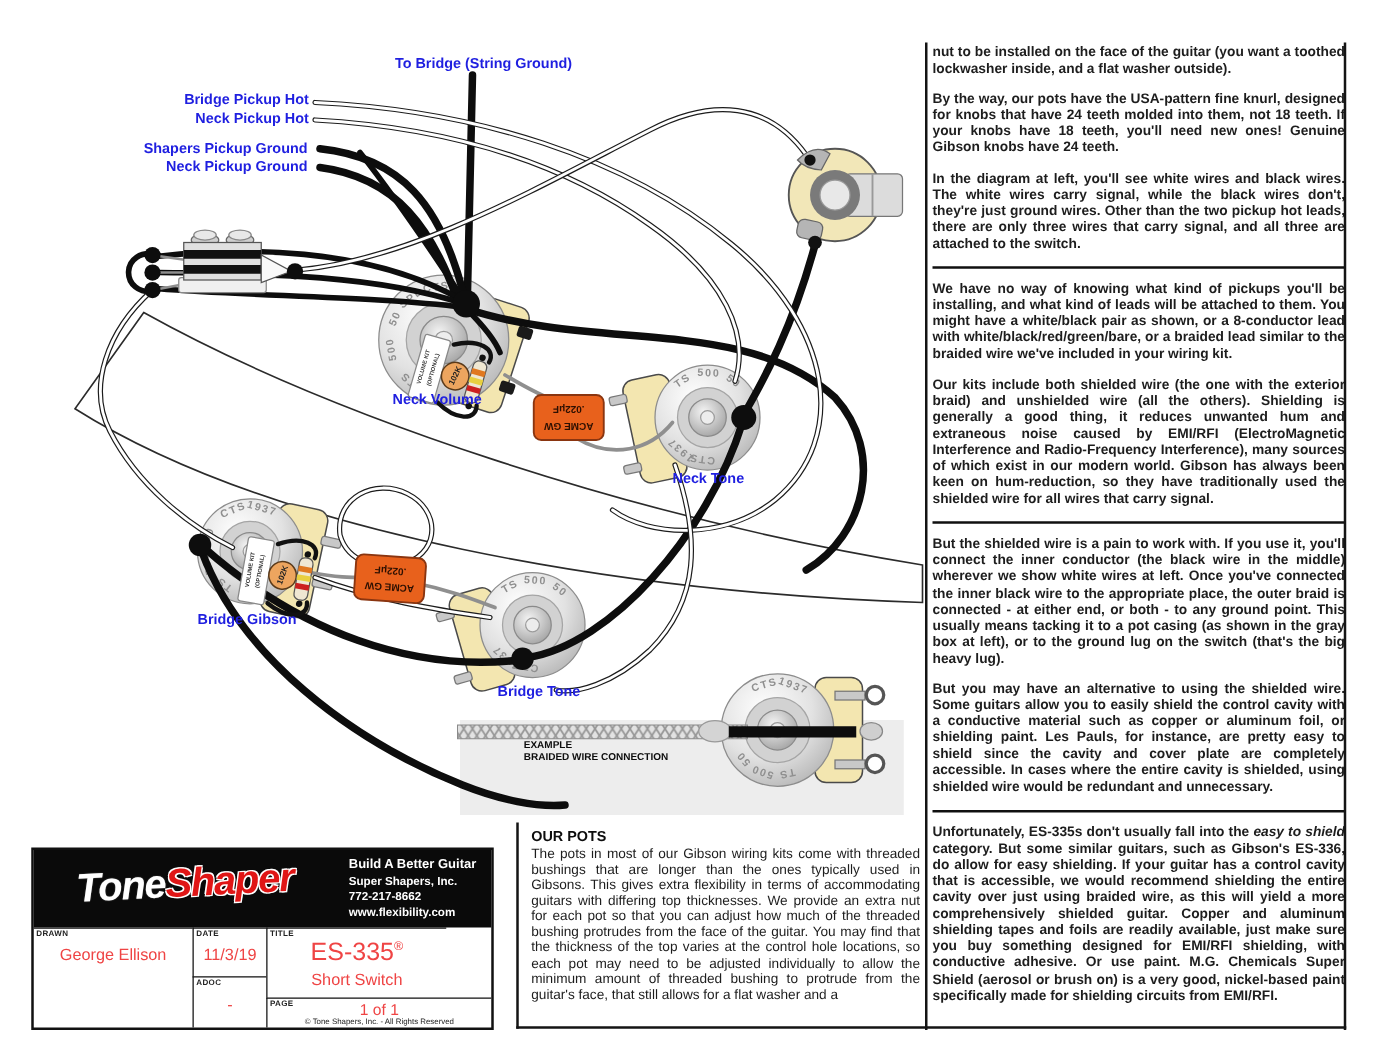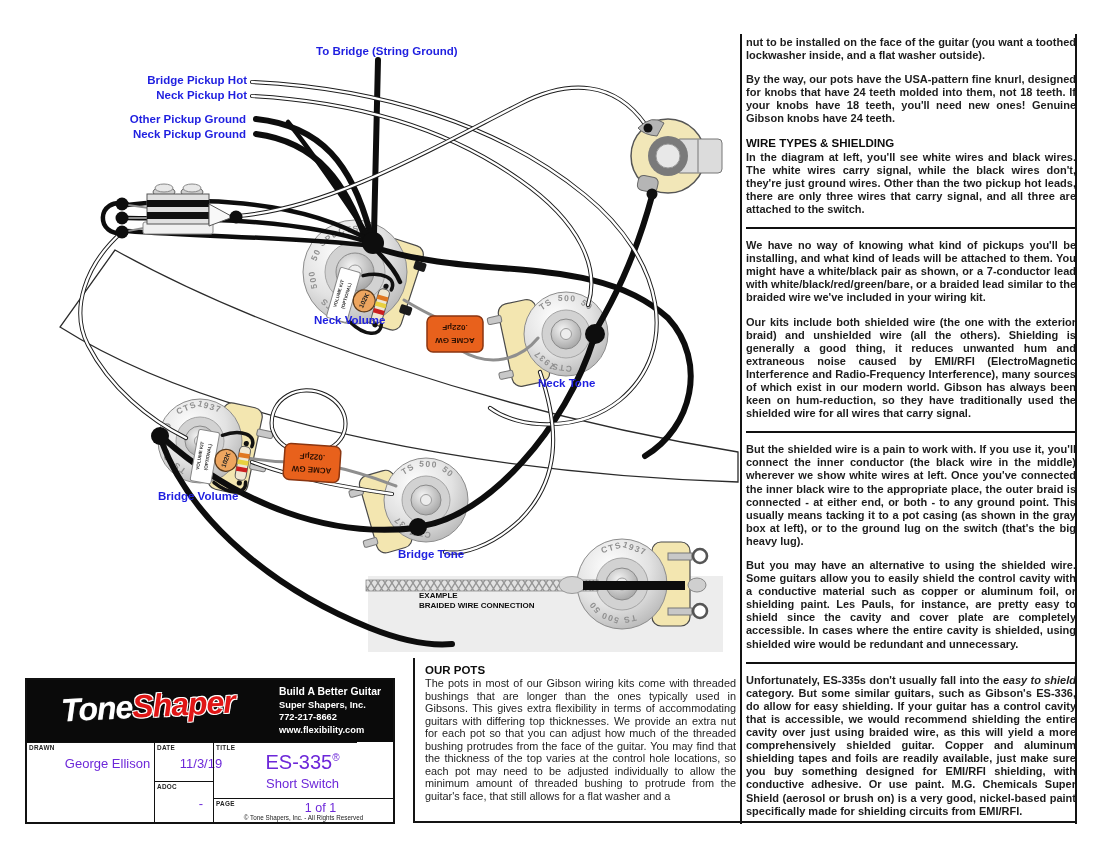--- a/index.html
+++ b/index.html
@@ -29,21 +29,21 @@
   .tb{position:absolute;left:25px;top:678px;width:370px;height:146px;border:2px solid #111;box-sizing:border-box;background:#fff;}
   .tb-logo{position:absolute;left:0;top:0;width:100%;height:62px;background:#0a0a0a;}
   .logo-script{position:absolute;left:34px;top:8px;font-style:italic;font-weight:900;font-size:32px;
                letter-spacing:-1px;transform:rotate(-3deg);white-space:nowrap;}
   .logo-script .t1{color:#ffffff;text-shadow:0 0 1px #777;}
   .logo-script .t2{color:#e01616;text-shadow:-1px -1px 0 #fff,1px -1px 0 #fff,-1px 1px 0 #fff,1px 1px 0 #fff;}
   .tb-info{position:absolute;left:252px;top:6px;color:#fff;font-size:9.3px;font-weight:bold;line-height:12.6px;}
   .tb-info .big{font-size:10.4px;}
   .cell{position:absolute;box-sizing:border-box;}
   .cell .lbl{position:absolute;left:2px;top:1px;font-size:6.4px;font-weight:bold;color:#222;letter-spacing:.3px;}
-  .cell .val{position:absolute;left:17px;width:100%;text-align:center;color:#6d28d9;}
+  .cell .val{position:absolute;left:0;width:100%;text-align:center;color:#ef4444;}
   .bl{border-left:1.5px solid #111;} .bt{border-top:1.5px solid #111;}
   .title-main{font-size:20px;} .title-main sup{font-size:10px;}
   .copyright{position:absolute;left:0;bottom:1px;width:100%;text-align:center;font-size:6.3px;color:#222;}
 
   
   .wo{fill:none;stroke:#1c1c1c;stroke-width:4.2;stroke-linecap:round;}
   .wi{fill:none;stroke:#ffffff;stroke-width:2.3;stroke-linecap:round;}
   .wb{fill:none;stroke:#0d0d0d;stroke-width:6;stroke-linecap:round;}
   .wb5{fill:none;stroke:#0d0d0d;stroke-width:4.5;stroke-linecap:round;}
   .wg{fill:none;stroke:#8f8f8f;stroke-width:3;stroke-linecap:round;}
@@ -317,38 +317,37 @@
       <circle class="blob" cx="373" cy="243" r="11"></circle>
       <circle class="blob" cx="595" cy="334" r="10"></circle>
       <circle class="blob" cx="418" cy="527" r="9"></circle>
       <circle class="blob" cx="160" cy="436" r="9"></circle>
     </g>
   </svg>
 
   <div class="dlabel" style="left:316px;top:45px">To Bridge (String Ground)</div>
   <div class="dlabel r" style="right:853px;top:74px">Bridge Pickup Hot</div>
   <div class="dlabel r" style="right:853px;top:89px">Neck Pickup Hot</div>
-  <div class="dlabel r" style="right:854px;top:113px">Other Pickup Ground</div>
+  <div class="dlabel r" style="right:854px;top:113px">Shapers Pickup Ground</div>
   <div class="dlabel r" style="right:854px;top:128px">Neck Pickup Ground</div>
   <div class="dlabel" style="left:314px;top:314px">Neck Volume</div>
   <div class="dlabel" style="left:538px;top:377px">Neck Tone</div>
-  <div class="dlabel" style="left:158px;top:490px">Bridge Volume</div>
+  <div class="dlabel" style="left:158px;top:490px">Bridge Gibson</div>
   <div class="dlabel" style="left:398px;top:548px">Bridge Tone</div>
   <div class="dlabel-black" style="left:419px;top:591px">
     <span>EXAMPLE</span><br>
     <span>BRAIDED WIRE CONNECTION</span>
   </div>
 
   <div class="rc">
     <p>nut to be installed on the face of the guitar (you want a toothed lockwasher inside, and a flat washer outside).</p>
     <p>By the way, our pots have the USA-pattern fine knurl, designed for knobs that have 24 teeth molded into them, not 18 teeth. If your knobs have 18 teeth, you'll need new ones! Genuine Gibson knobs have 24 teeth.</p>
-    <h3>WIRE TYPES &amp; SHIELDING</h3>
     <p>In the diagram at left, you'll see white wires and black wires. The white wires carry signal, while the black wires don't, they're just ground wires. Other than the two pickup hot leads, there are only three wires that carry signal, and all three are attached to the switch.</p>
     <div class="rule"></div>
-    <p>We have no way of knowing what kind of pickups you'll be installing, and what kind of leads will be attached to them. You might have a white/black pair as shown, or a 7-conductor lead with white/black/red/green/bare, or a braided lead similar to the braided wire we've included in your wiring kit.</p>
+    <p>We have no way of knowing what kind of pickups you'll be installing, and what kind of leads will be attached to them. You might have a white/black pair as shown, or a 8-conductor lead with white/black/red/green/bare, or a braided lead similar to the braided wire we've included in your wiring kit.</p>
     <p>Our kits include both shielded wire (the one with the exterior braid) and unshielded wire (all the others). Shielding is generally a good thing, it reduces unwanted hum and extraneous noise caused by EMI/RFI (ElectroMagnetic Interference and Radio-Frequency Interference), many sources of which exist in our modern world. Gibson has always been keen on hum-reduction, so they have traditionally used the shielded wire for all wires that carry signal.</p>
     <div class="rule"></div>
     <p>But the shielded wire is a pain to work with. If you use it, you'll connect the inner conductor (the black wire in the middle) wherever we show white wires at left. Once you've connected the inner black wire to the appropriate place, the outer braid is connected - at either end, or both - to any ground point. This usually means tacking it to a pot casing (as shown in the gray box at left), or to the ground lug on the switch (that's the big heavy lug).</p>
     <p>But you may have an alternative to using the shielded wire. Some guitars allow you to easily shield the control cavity with a conductive material such as copper or aluminum foil, or shielding paint. Les Pauls, for instance, are pretty easy to shield since the cavity and cover plate are completely accessible. In cases where the entire cavity is shielded, using shielded wire would be redundant and unnecessary.</p>
     <div class="rule"></div>
     <p><span>Unfortunately, ES-335s don't usually fall into the </span><i>easy to shield</i><span> category. But some similar guitars, such as Gibson's ES-336, do allow for easy shielding. If your guitar has a control cavity that is accessible, we would recommend shielding the entire cavity over just using braided wire, as this will yield a more comprehensively shielded guitar. Copper and aluminum shielding tapes and foils are readily available, just make sure you buy something designed for EMI/RFI shielding, with conductive adhesive. Or use paint. M.G. Chemicals Super Shield (aerosol or brush on) is a very good, nickel-based paint specifically made for shielding circuits from EMI/RFI.</span></p>
   </div>
 
   <div class="mid">
     <h3>OUR POTS</h3>

